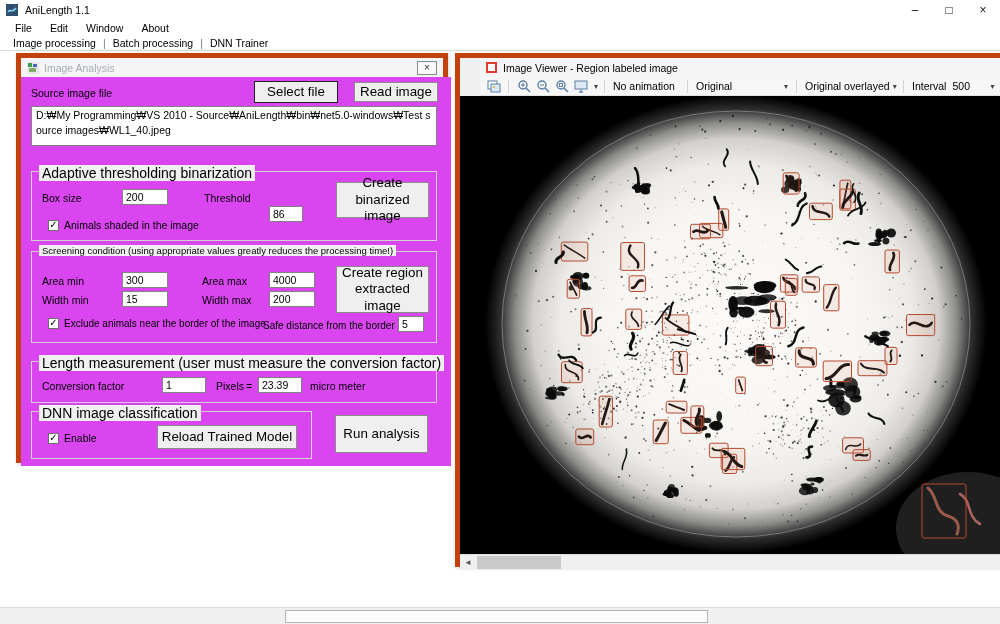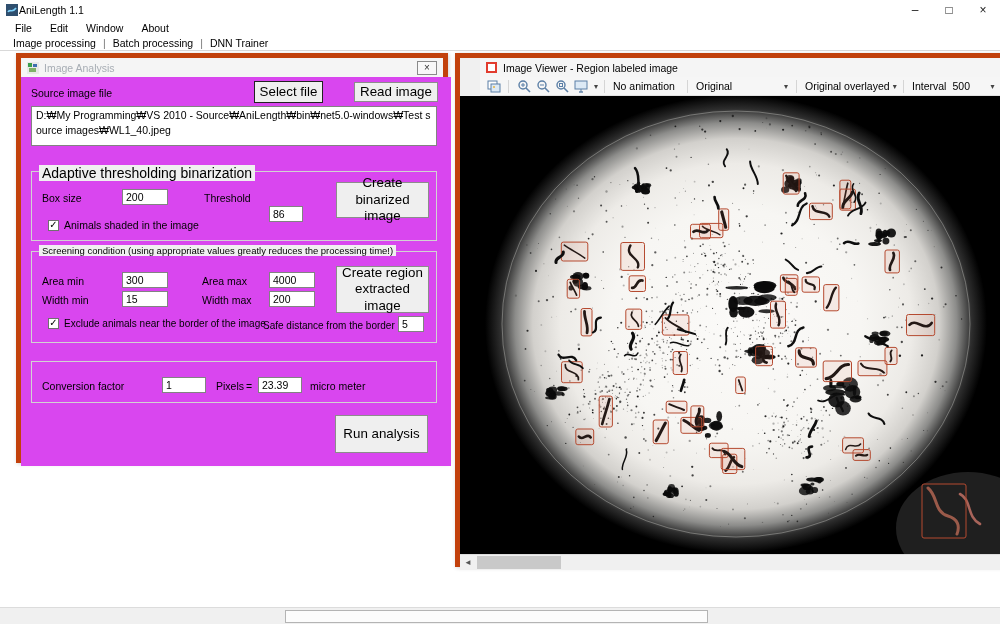--- a/index.html
+++ b/index.html
@@ -5,21 +5,21 @@
   * { box-sizing: border-box; margin: 0; padding: 0; }
   html,body { width:1000px; height:624px; }
   body {
     position:relative; overflow:hidden; background:#fff; color:#000;
     font-family:"Liberation Sans", sans-serif; font-size:10.5px;
   }
 
   
   .titlebar { position:absolute; top:0; left:0; width:1000px; height:20px; background:#fff; display:flex; align-items:center; }
   .app-icon { margin-left:5px; width:14px; height:14px; }
-  .titlebar-text { }
+  .titlebar-text { margin-left:6px; }
   .win-controls { margin-left:auto; display:flex; height:100%; }
   .win-btn { width:34px; height:20px; display:flex; align-items:center; justify-content:center; font-size:12px; color:#222; cursor:default; }
 
   .menubar { position:absolute; top:20px; left:0; width:1000px; height:16px; background:#fff; display:flex; align-items:center; padding-left:6px; }
   .menu-item { padding:0 9px; cursor:default; }
 
   .tabstrip { position:absolute; top:36px; left:0; width:1000px; height:15px; background:#fff; border-bottom:1px solid #d9d9d9; display:flex; align-items:center; padding-left:6px; }
   .tab-item { padding:0 7px; cursor:default; }
   .tab-sep { color:#777; }
 
@@ -113,21 +113,21 @@
         <rect x="1" y="1" width="4" height="4" fill="#3a9e4c"></rect>
         <rect x="6" y="2" width="4" height="3" fill="#3f6fb0"></rect>
         <rect x="2" y="6" width="7" height="4" fill="#7fb069"></rect>
       </svg>
       <span class="analysis-title">Image Analysis</span>
       <span class="close-box">×</span>
     </div>
     <div class="analysis-body">
 
       <span class="lbl" style="left:10px;top:10px">Source image file</span>
-      <button class="btn btn-primary" style="left:233px;top:4px;width:69px;height:22px">Select file</button>
+      <button class="btn btn-primary" style="left:233px;top:4px;width:84px;height:22px">Select file</button>
       <button class="btn" style="left:333px;top:5px;width:84px;height:20px">Read image</button>
       <div class="pathbox">D:₩My Programming₩VS 2010 - Source₩AniLength₩bin₩net5.0-windows₩Test source images₩WL1_40.jpeg</div>
 
       <div class="groupbox" style="left:10px;top:94px;width:406px;height:70px">
         <span class="group-title">Adaptive thresholding binarization</span>
         <span class="lbl" style="left:10px;top:20px">Box size</span>
         <div class="textbox" style="left:90px;top:17px;width:46px">200</div>
         <span class="lbl" style="left:172px;top:20px">Threshold</span>
         <div class="textbox" style="left:237px;top:34px;width:34px">86</div>
         <button class="btn" style="left:304px;top:10px;width:93px;height:36px">Create binarized image</button>
@@ -150,28 +150,37 @@
         <div class="textbox" style="left:237px;top:39px;width:46px">200</div>
         <div class="checkrow small-row" style="left:16px;top:66px">
           <span class="checkbox checked"></span>
           <span>Exclude animals near the border of the image</span>
         </div>
         <span class="lbl small-row" style="left:231px;top:68px">Safe distance from the border</span>
         <div class="textbox" style="left:366px;top:64px;width:26px">5</div>
       </div>
 
       <div class="groupbox" style="left:10px;top:284px;width:406px;height:42px">
+        <span class="group-title">Length measurement (user must measure the conversion factor)</span>
         <span class="lbl" style="left:10px;top:18px">Conversion factor</span>
         <div class="textbox" style="left:130px;top:15px;width:44px">1</div>
         <span class="lbl" style="left:184px;top:18px">Pixels</span>
         <span class="lbl" style="left:214px;top:18px">=</span>
         <div class="textbox" style="left:226px;top:15px;width:44px">23.39</div>
         <span class="lbl" style="left:278px;top:18px">micro meter</span>
       </div>
 
+      <div class="groupbox" style="left:10px;top:334px;width:281px;height:48px">
+        <span class="group-title">DNN image classification</span>
+        <div class="checkrow" style="left:16px;top:20px">
+          <span class="checkbox checked"></span>
+          <span>Enable</span>
+        </div>
+        <button class="btn" style="left:125px;top:13px;width:140px;height:24px">Reload Trained Model</button>
+      </div>
 
       <button class="btn" style="left:314px;top:338px;width:93px;height:38px">Run analysis</button>
     </div>
   </div>
 
   <div class="child-window win-viewer">
     <div class="child-titlebar">
       <span class="viewer-icon"></span>
       <span class="viewer-title">Image Viewer - Region labeled image</span>
     </div>

